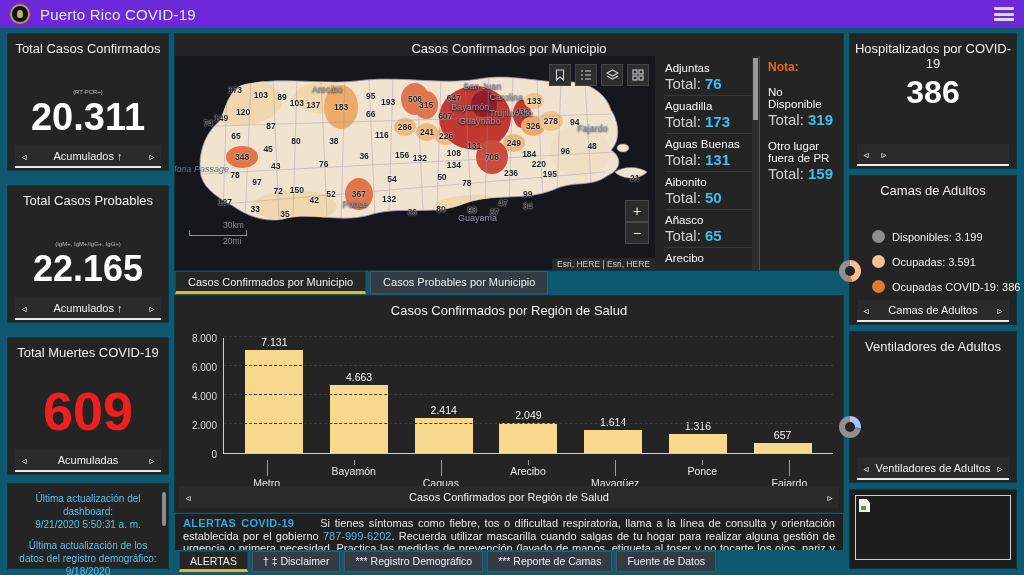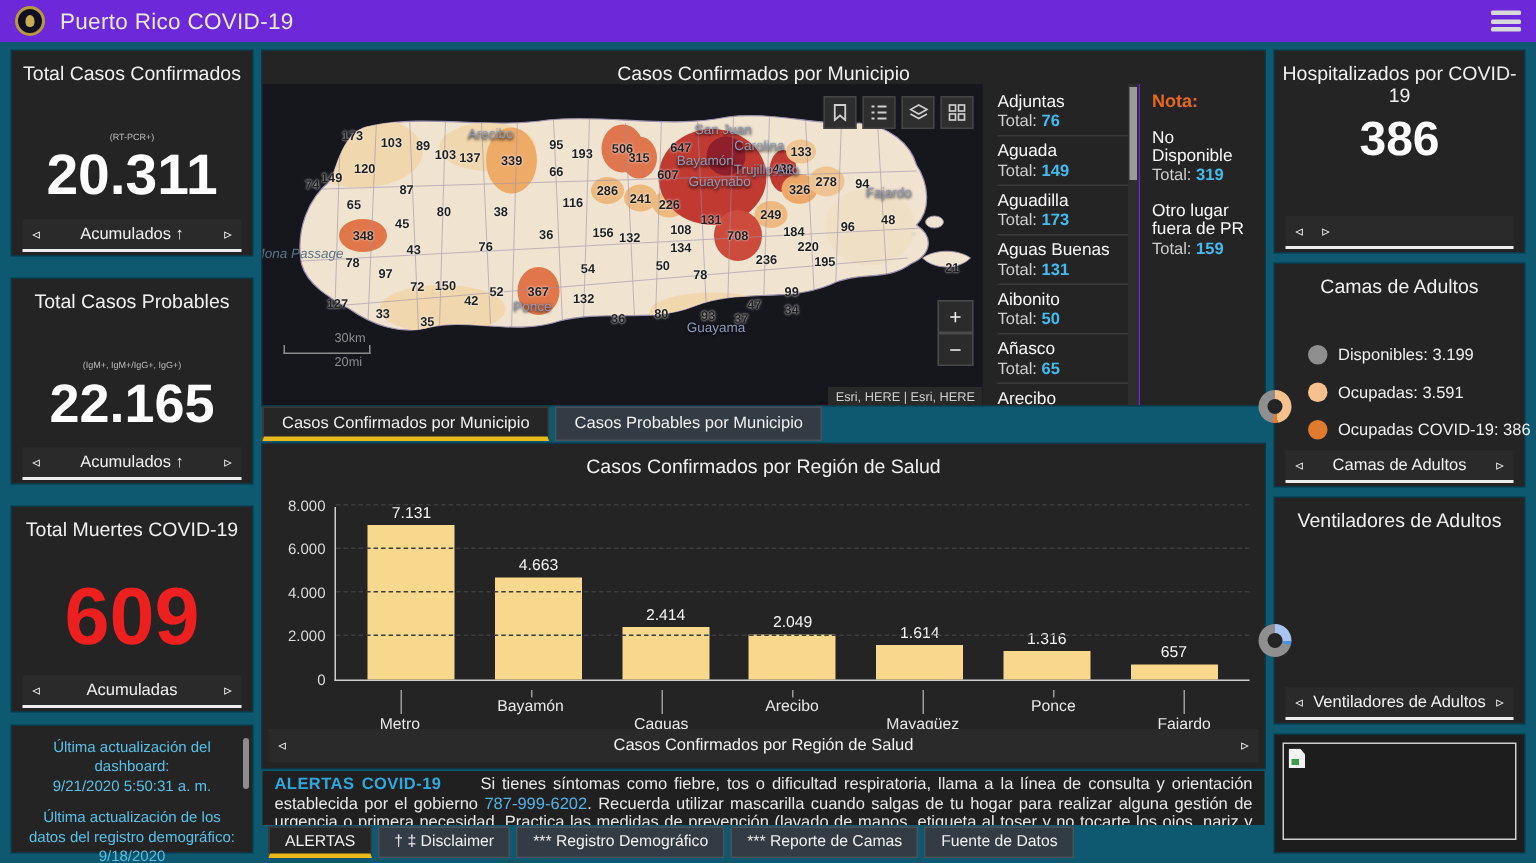--- a/index.html
+++ b/index.html
@@ -82,21 +82,21 @@
   .scalebar { position:absolute; left:14px; bottom:24px; color:#8d8d8d; font-size:8.5px; }
   .scaleline { width:58px; height:6px; border-left:1px solid #8d8d8d; border-right:1px solid #8d8d8d;
     border-bottom:1px solid #8d8d8d; }
   .scalekm { margin-left:34px; } .scalemi { margin-left:34px; }
   .attrib { position:absolute; right:0; bottom:0; background:rgba(45,45,45,.85); color:#cfcfcf;
     font-size:8.5px; padding:1px 5px; }
   .munlist { width:97px; flex:0 0 auto; overflow:hidden; padding:2px 0 0 10px; }
   .mun-item { padding:4px 0 3px 0; border-bottom:1px solid #3a3a3a; cursor:pointer; }
   .mun-item:last-child { border-bottom:none; }
   .mun-name { font-size:11.5px; color:#fafafa; }
-  .mun-total { font-size:11px; color:#cfcfcf; margin-top:1px; }
+  .mun-total { font-size:15px; color:#cfcfcf; margin-top:1px; }
   .mun-total b { color:#41bdf0; font-weight:bold; }
   .lscroll { width:7px; flex:0 0 auto; background:#2e2e2e; position:relative; }
   .lscroll .thumb { position:absolute; left:1px; top:2px; width:5px; height:62px; background:#9a9a9a; }
   .nota { width:84px; flex:0 0 auto; padding:4px 6px 0 8px; border-left:1px solid #6d28d9; }
   .nota-title { font-size:12px; font-weight:bold; color:#e8671f; margin-bottom:8px; }
 
   
   .tabsrow { position:absolute; display:flex; gap:4px; }
   #maptabs { left:175px; top:271px; }
   #bottabs { left:179px; top:551px; }
@@ -245,21 +245,21 @@
           <path d="M440 116 C448 110 464 110 472 116 C464 124 448 124 440 116 Z" fill="#f0e3cf" stroke="#9b8fae" stroke-width="0.6"></path>
           <ellipse cx="448" cy="92" rx="6" ry="4" fill="#f0e3cf" stroke="#9b8fae" stroke-width="0.6"></ellipse>
           <ellipse cx="434" cy="100" rx="2" ry="1.4" fill="#e8dbc6"></ellipse>
         </svg>
         <div style="position:absolute;left:0;top:0;right:0;bottom:0;">
             <span class="mlbl" style="left: 12.5%; top: 15.7%;">173</span>
             <span class="mlbl" style="left: 17.9%; top: 18.1%;">103</span>
             <span class="mlbl" style="left: 22.3%; top: 19%;">89</span>
             <span class="mlbl" style="left: 25.4%; top: 21.9%;">103</span>
             <span class="mlbl" style="left: 28.8%; top: 22.9%;">137</span>
-            <span class="mlbl" style="left: 34.6%; top: 23.8%;">339</span>
+            <span class="mlbl" style="left: 34.6%; top: 23.8%;">183</span>
             <span class="mlbl" style="left: 40.8%; top: 18.6%;">95</span>
             <span class="mlbl" style="left: 44.4%; top: 21.4%;">193</span>
             <span class="mlbl" style="left: 50%; top: 20%;">506</span>
             <span class="mlbl" style="left: 52.3%; top: 22.9%;">315</span>
             <span class="mlbl" style="left: 58.1%; top: 19.5%;">647</span>
             <span class="mlbl" style="left: 74.8%; top: 21%;">133</span>
             <span class="mlbl" style="left: 72.3%; top: 26.2%;">432</span>
             <span class="mlbl" style="left: 78.3%; top: 30.5%;">278</span>
             <span class="mlbl" style="left: 83.3%; top: 31%;">94</span>
             <span class="mlbl" style="left: 6.9%; top: 31.4%;">74</span>
@@ -363,24 +363,20 @@
           <div class="scalemi">20mi</div>
         </div>
         <div class="attrib">Esri, HERE | Esri, HERE</div>
       </div>
       <div class="munlist" id="mun-list">
           <div class="mun-item">
             <div class="mun-name">Adjuntas</div>
             <div class="mun-total">Total: <b>76</b></div>
           </div>
           <div class="mun-item">
-            <div class="mun-name">Aguada</div>
-            <div class="mun-total">Total: <b>149</b></div>
-          </div>
-          <div class="mun-item">
             <div class="mun-name">Aguadilla</div>
             <div class="mun-total">Total: <b>173</b></div>
           </div>
           <div class="mun-item">
             <div class="mun-name">Aguas Buenas</div>
             <div class="mun-total">Total: <b>131</b></div>
           </div>
           <div class="mun-item">
             <div class="mun-name">Aibonito</div>
             <div class="mun-total">Total: <b>50</b></div>

